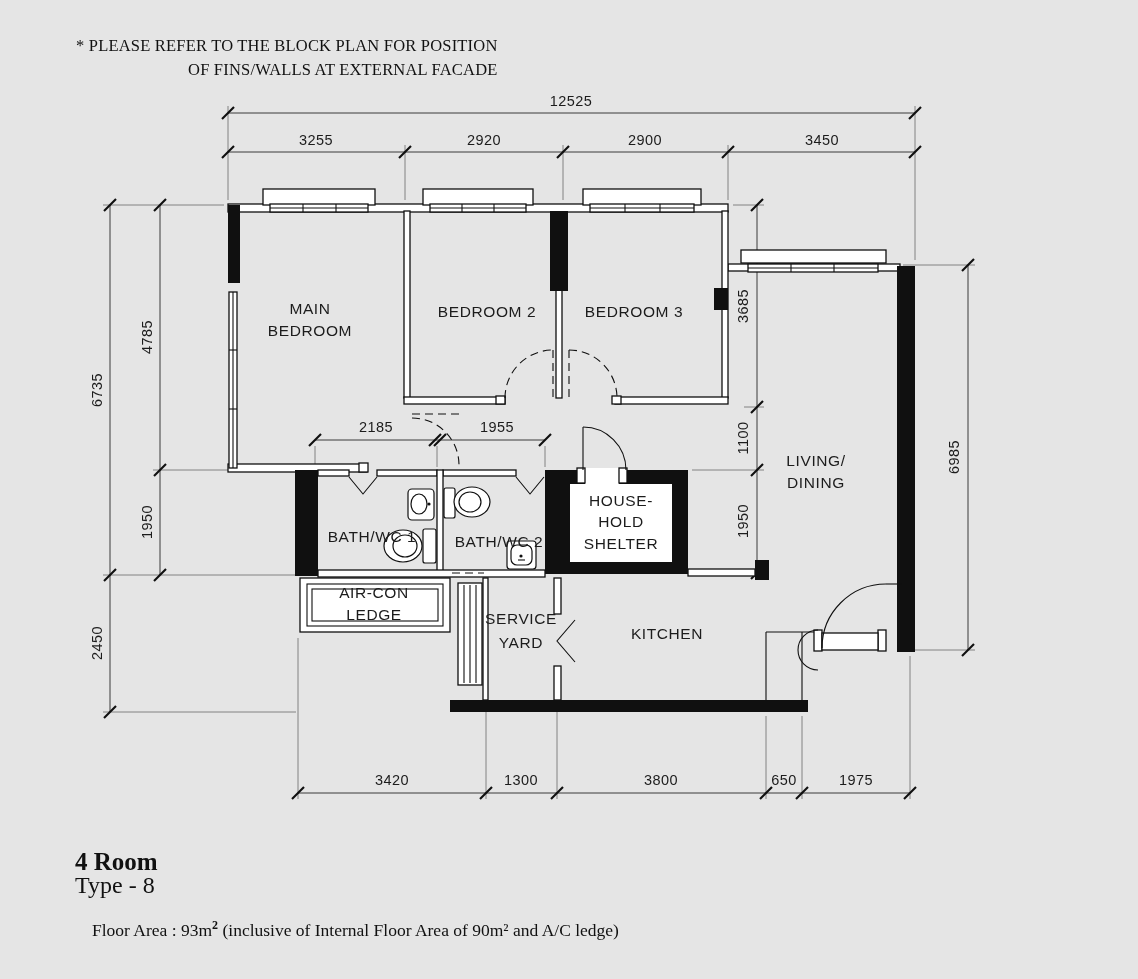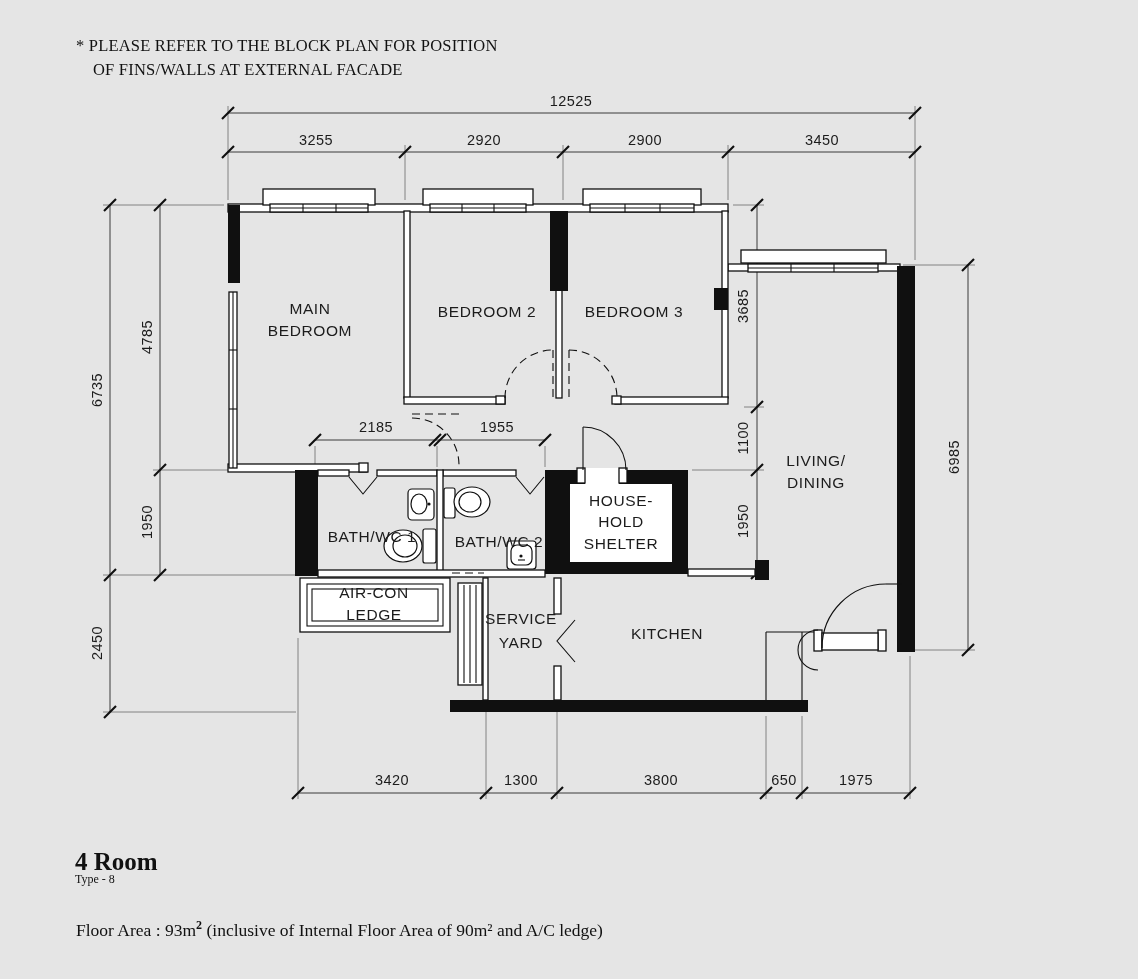--- a/index.html
+++ b/index.html
@@ -1,23 +1,23 @@
 <!DOCTYPE html>
 <html><head>
 <meta charset="utf-8">
 <style>
   html,body{margin:0;padding:0;background:#ffffff;}
   #page{position:relative;width:1138px;height:979px;background:#e5e5e5;overflow:hidden;
         font-family:"Liberation Serif", serif;color:#111;}
   .abs{position:absolute;}
   #note{left:76px;top:34px;font-size:16.5px;letter-spacing:.2px;line-height:1.45;}
-  #note .l2{padding-left:17px;}
+  #note .l2{padding-left:17px;text-align:right;}
   #footer-title{left:75px;top:848px;font-size:25px;font-weight:bold;}
-  #footer-sub{left:75px;top:872px;font-size:12px;}
-  #footer-area{left:76px;top:917px;font-size:17.5px;line-height:1.38;}
+  #footer-sub{left:75px;top:872px;font-size:24px;}
+  #footer-area{left:92px;top:917px;font-size:17.5px;line-height:1.38;}
   #footer-area sup{font-weight:bold;font-size:12px;}
   svg text{font-family:"Liberation Sans", sans-serif;fill:#1c1c1c;}
   .rlab{font-size:15.5px;letter-spacing:.6px;}
   .dlab{font-size:14.5px;letter-spacing:.4px;}
   .wall{fill:#101010;stroke:none;}
   .thin{fill:#ffffff;stroke:#101010;stroke-width:1.3;}
   .ln{stroke:#101010;stroke-width:1.1;fill:none;}
   .dim{stroke:#3a3a3a;stroke-width:1;fill:none;}
   .ext{stroke:#6a6a6a;stroke-width:.8;fill:none;}
   .tick{stroke:#101010;stroke-width:2.2;}

